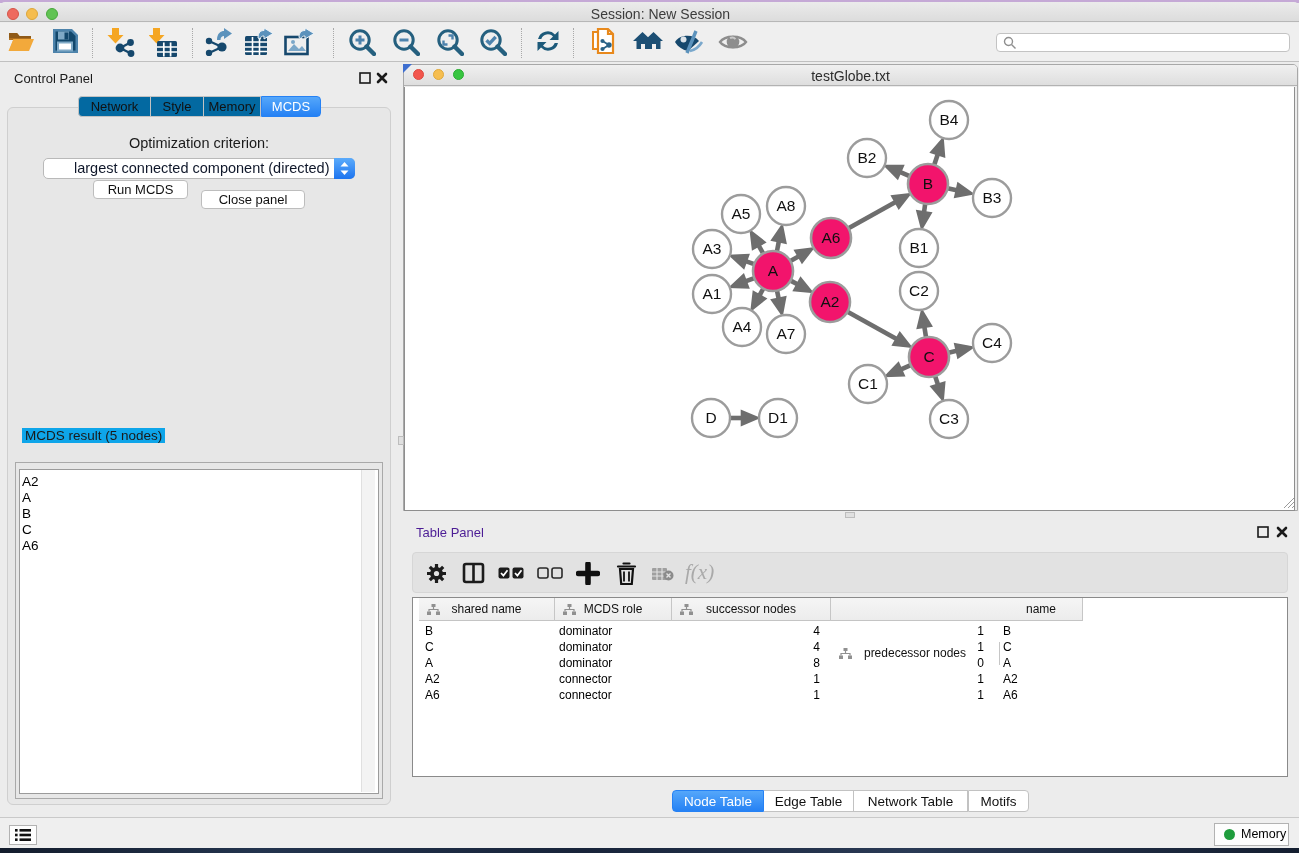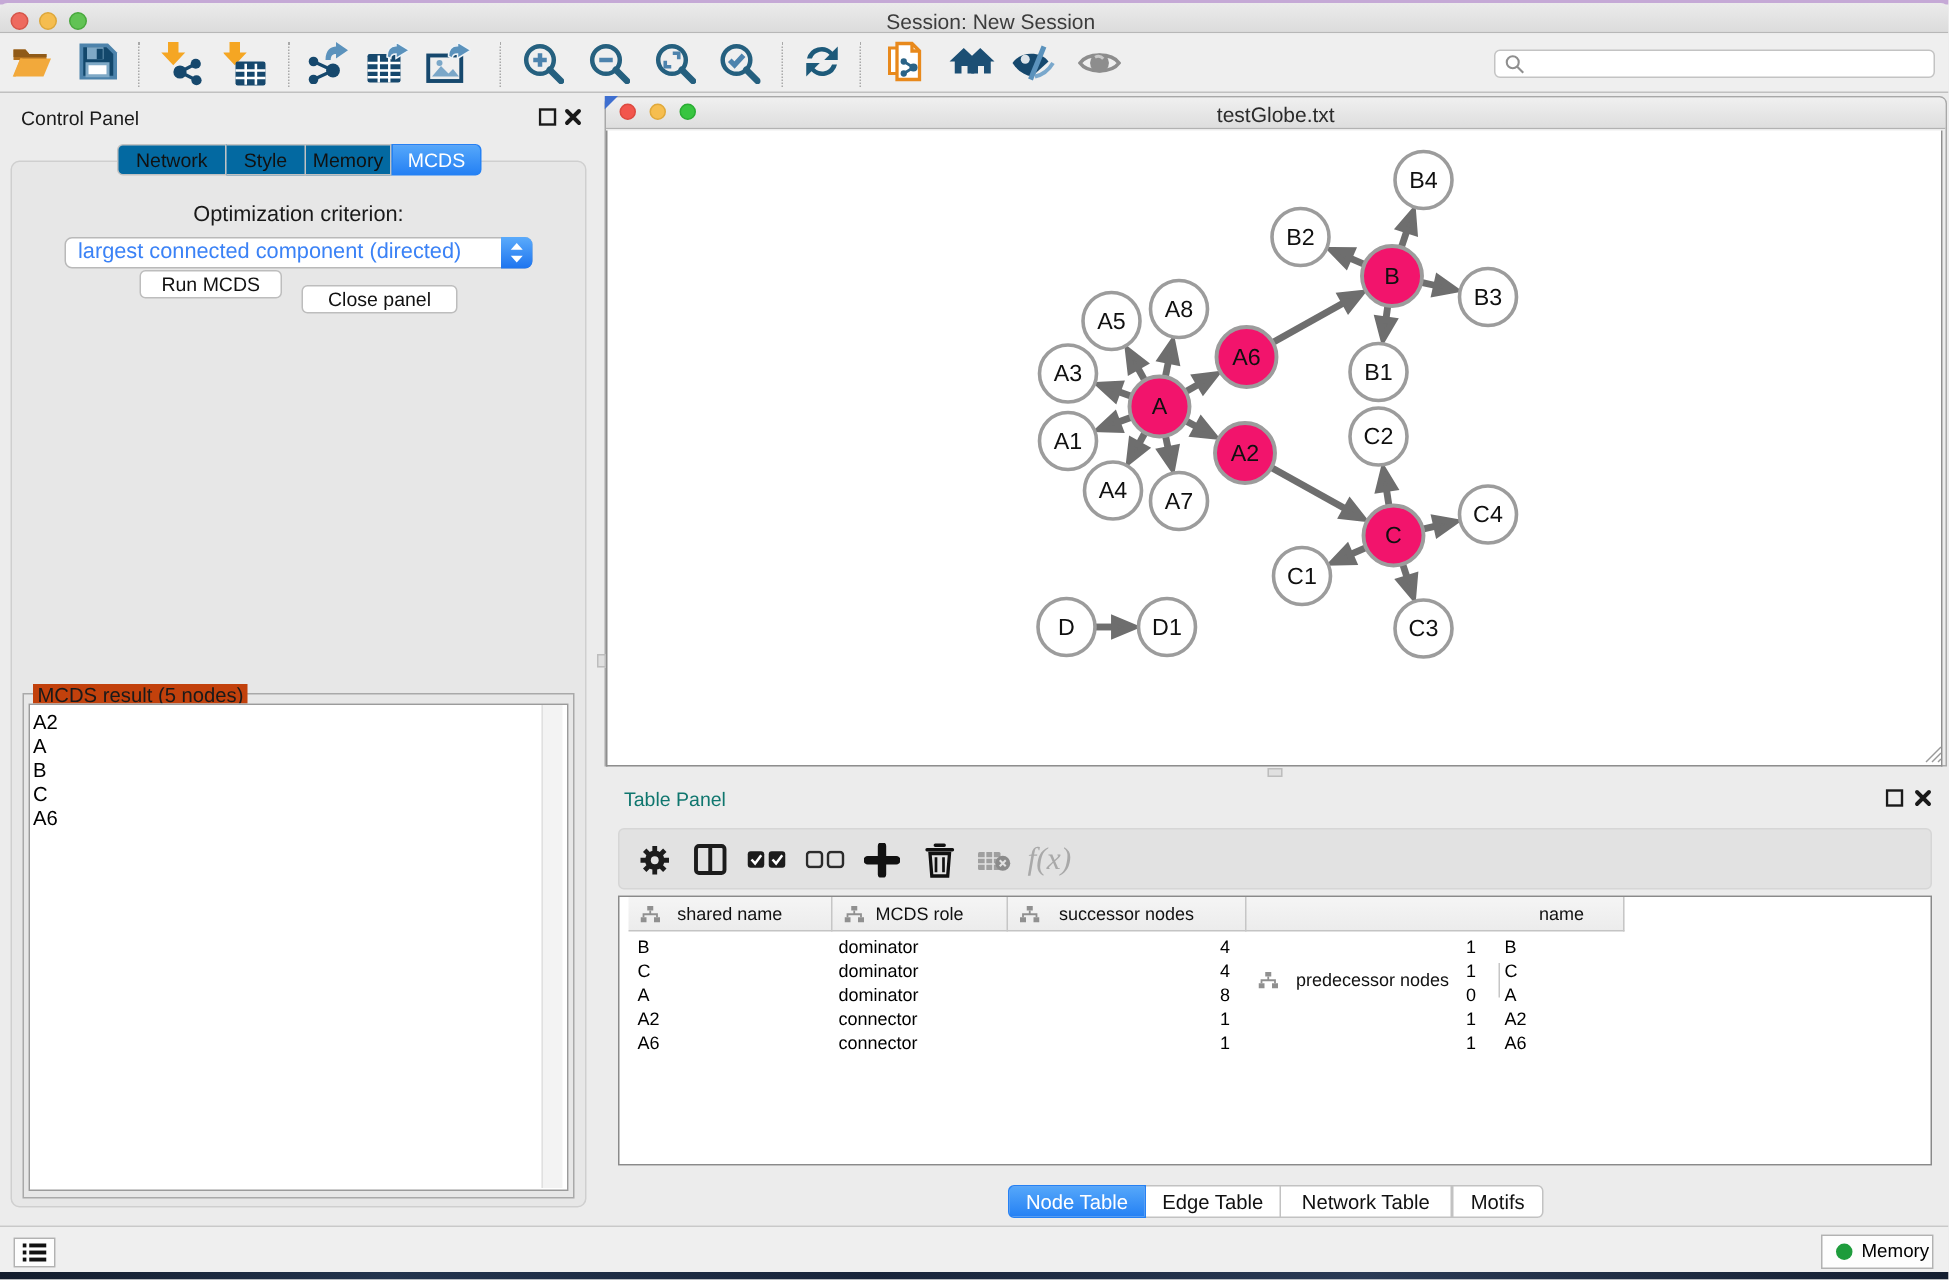--- a/index.html
+++ b/index.html
@@ -25,46 +25,46 @@
   
   #cp-title { left:14px; top:71px; font-size:13px; color:#1a1a1a; }
   #cp-panel { left:7px; top:107px; width:384px; height:698px; background:#e7e7e7;
     border:1px solid #cfcfcf; border-radius:6px; }
   .cptab { position:absolute; top:96px; height:21px; background:#0369a1;
     border:1px solid #c2c2c2; font-size:13px; color:#111; text-align:center;
     line-height:20px; }
   .cptab.sel { background:linear-gradient(#55a7fa,#2581f4); color:#fff; border-color:#2581f4; }
   #opt-label { left:0px; top:135px; width:398px; text-align:center; font-size:14.5px; color:#1a1a1a; }
   #dropdown { left:43px; top:158px; width:312px; height:21px; background:#fff;
-    border:1px solid #b9b9b9; border-radius:5px; font-size:14.5px; color:#3b82f6;
-    line-height:19px; padding-left:8px; }
+    border:1px solid #b9b9b9; border-radius:5px; font-size:14.5px; color:#0f172a;
+    line-height:19px; padding-left:30px; }
   #dropdown .dd { position:absolute; right:-1px; top:-1px; width:21px; height:21px;
     border-radius:0 5px 5px 0; background:linear-gradient(#5babfb,#1d74ef); }
   .btn { position:absolute; height:19px; background:#fff; border:1px solid #bdbdbd;
     border-radius:4px; font-size:13px; color:#111; text-align:center; line-height:17px; }
   
   #groupbox { left:15px; top:462px; width:368px; height:337px; border:1px solid #a9a9a9; }
-  #grouplabel { left:22px; top:456px; font-size:13.5px; color:#1a1a1a; background:#c2410c;
+  #grouplabel { left:22px; top:428px; font-size:13.5px; color:#1a1a1a; background:#0ea5e9;
     padding:0 3px; }
   #mcdslist { left:19px; top:469px; width:360px; height:325px; background:#fff;
     border:1px solid #9b9b9b; font-size:13.5px; color:#000; padding:4px 0 0 2px; line-height:16px; }
   #mcdsscroll { left:361px; top:470px; width:14px; height:322px; background:#f3f3f3;
     border-left:1px solid #e0e0e0; }
   
   #netwin { left:403px; top:64px; width:895px; height:447px; background:#ececec;
     border:1px solid #a8a8a8; border-radius:5px 5px 0 0; }
   #nettitle { position:absolute; left:0; top:0; width:893px; height:21px;
     background:linear-gradient(#f0f0f0,#dedede); border-bottom:1px solid #b2b2b2;
     border-radius:4px 4px 0 0; }
   #nettitle .title { position:absolute; left:0; right:0; top:3px; text-align:center;
     font-size:14px; color:#2c2c2c; }
   #netcanvas { position:absolute; left:0px; top:22px; width:891px; height:424px;
     background:#fff; border:1px solid #8e8e8e; border-top:none; }
   
-  #tp-title { left:416px; top:525px; font-size:13px; color:#0f766e; }
+  #tp-title { left:416px; top:525px; font-size:13px; color:#4c1d95; }
   #tp-toolbar { left:412px; top:552px; width:876px; height:41px; background:#e2e2e2;
     border:1px solid #d6d6d6; border-radius:4px; }
   #tp-table { left:412px; top:597px; width:876px; height:180px; background:#fff;
     border:1px solid #8a8a8a; }
   #tp-header { position:absolute; left:6px; top:0; width:664px; height:23px;
     background:linear-gradient(#f5f5f5,#ececec); border-bottom:1px solid #c4c4c4; }
   .hcell { position:absolute; top:0; height:23px; border-right:1px solid #c6c6c6;
     font-size:12px; color:#111; text-align:center; line-height:22px; }
   .trow { position:absolute; font-size:12px; color:#000; height:16px; line-height:16px; }
   .tabbtn { position:absolute; top:790px; height:22px; background:#fff;

